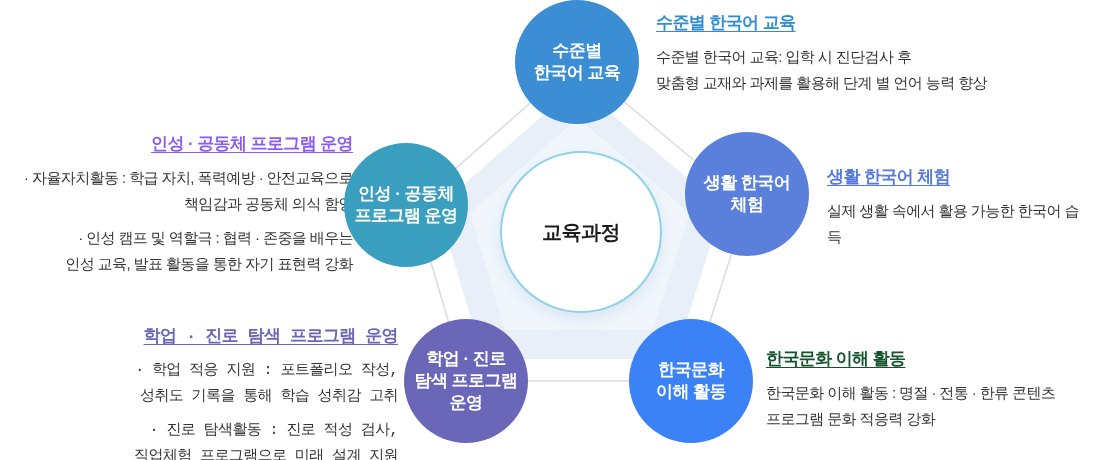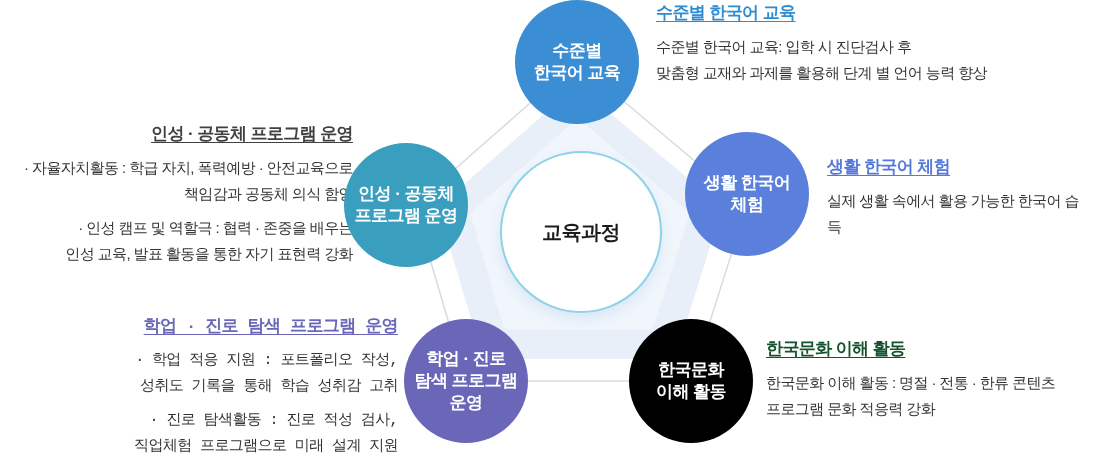--- a/index.html
+++ b/index.html
@@ -38,21 +38,21 @@
     border-radius:50%;
     background:#ffffff;
     border:2px solid #8ed2e8;
     box-shadow:0 6px 14px rgba(110,160,210,0.18);
     display:flex; align-items:center; justify-content:center;
     z-index:2;
     font-size:20px; font-weight:700; color:#1b1b1b;
     letter-spacing:-0.5px;
   }
 
-  .annot { position:absolute; z-index:1; letter-spacing:-0.6px; }
+  .annot { position:absolute; z-index:1; letter-spacing:-0.6px;margin-top:10px; }
   .annot-heading {
     font-size:17px; font-weight:bold;
     line-height:22px;
     text-decoration:underline;
     text-underline-offset:3px;
   }
   .annot-body { margin-top:10px; font-size:15px; line-height:26px; }
   .annot-para + .annot-para { margin-top:8px;padding-left:20px; }
   .align-right { text-align:right; }
   .align-left  { text-align:left; }
@@ -77,21 +77,21 @@
   <div class="node-circle node-top" style="background-color: rgb(59, 142, 212);">
     <div>수준별</div>
     <div>한국어 교육</div>
   </div>
 
   <div class="node-circle node-right" style="background-color: rgb(91, 128, 219);">
     <div>생활 한국어</div>
     <div>체험</div>
   </div>
 
-  <div class="node-circle node-bottom-right" style="background-color: #000000;">
+  <div class="node-circle node-bottom-right" style="background-color: #3b82f6;">
     <div>한국문화</div>
     <div>이해 활동</div>
   </div>
 
   <div class="node-circle node-bottom-left" style="background-color: rgb(106, 103, 184);">
     <div>학업 · 진로</div>
     <div>탐색 프로그램</div>
     <div>운영</div>
   </div>
 
@@ -121,21 +121,21 @@
 
   <div class="annot annot-bottom-right align-left">
     <div class="annot-heading" style="color: #14532d;">한국문화 이해 활동</div>
     <div class="annot-body" style="color: rgb(51, 51, 51);">
       <div>한국문화 이해 활동 : 명절 · 전통 · 한류 콘텐츠</div>
       <div>프로그램 문화 적응력 강화</div>
     </div>
   </div>
 
   <div class="annot annot-left align-right">
-    <div class="annot-heading" style="color: #404040; text-align: right;">인성 · 공동체 프로그램 운영</div>
+    <div class="annot-heading" style="color: #8b5cf6; text-align: right;">인성 · 공동체 프로그램 운영</div>
     <div class="annot-body" style="color: rgb(51, 51, 51);">
       <div class="annot-para">
         <div>· 자율자치활동 : 학급 자치, 폭력예방 · 안전교육으로</div>
         <div>책임감과 공동체 의식 함양</div>
       </div>
       <div class="annot-para">
         <div>· 인성 캠프 및 역할극 : 협력 · 존중을 배우는</div>
         <div>인성 교육, 발표 활동을 통한 자기 표현력 강화</div>
       </div>
     </div>

